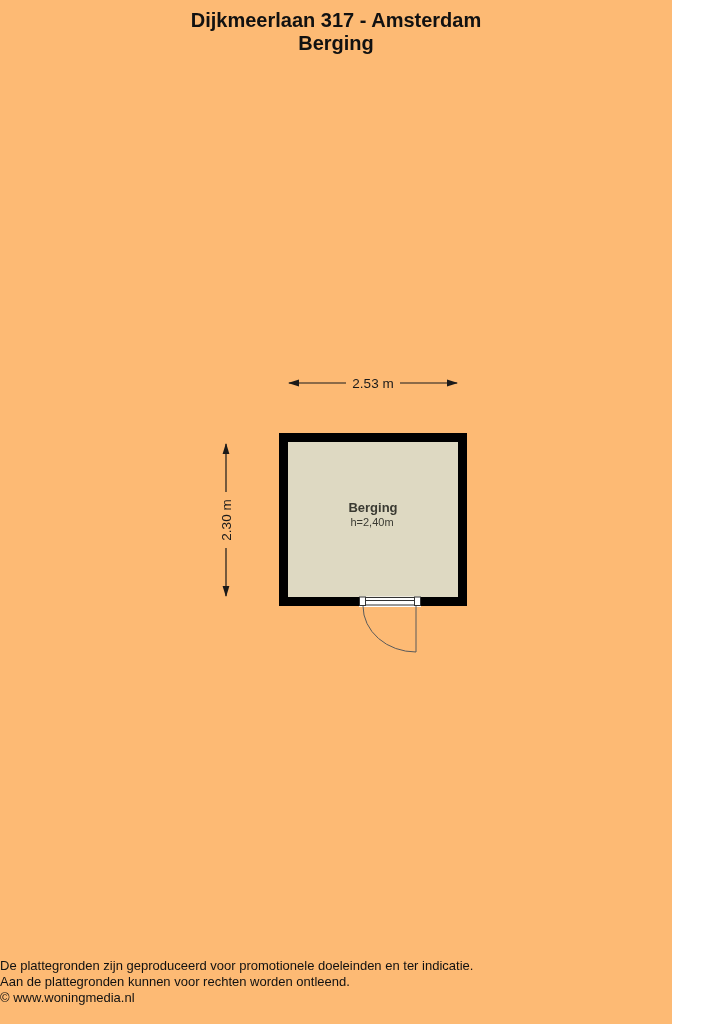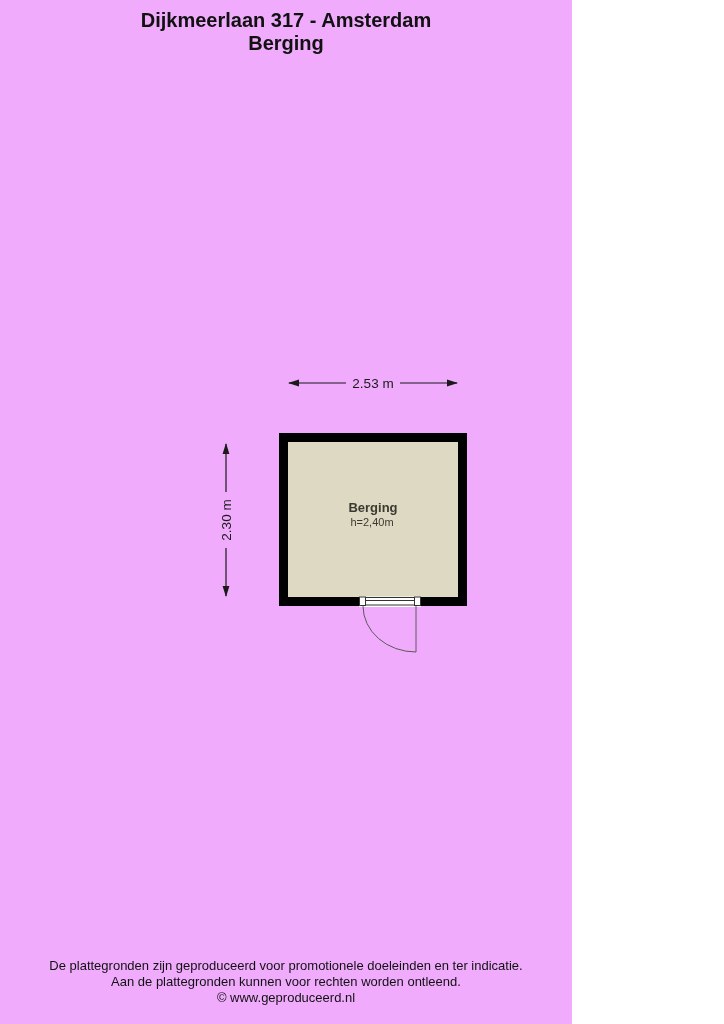--- a/index.html
+++ b/index.html
@@ -3,23 +3,23 @@
 <meta charset="utf-8">
 <style>
   html, body {
     margin: 0;
     padding: 0;
     background: #ffffff;
     font-family: "Liberation Sans", sans-serif;
   }
   .canvas {
     position: relative;
-    width: 572px;
+    width: 672px;
     height: 1024px;
-    background: #f0abfc;
+    background: #fdba74;
     overflow: hidden;
   }
   .title {
     position: absolute;
     top: 9px;
     left: 0;
     right: 0;
     text-align: center;
     font-size: 20px;
     font-weight: bold;
@@ -45,21 +45,21 @@
   }
   .room-height {
     font-family: "Liberation Sans", sans-serif;
     font-size: 11px;
   }
   .footer {
     position: absolute;
     top: 958px;
     left: 0;
     right: 0;
-    text-align: center;
+    text-align: left;
     font-size: 13px;
     line-height: 16px;
     color: #111111;
   }
 </style>
 </head>
 <body>
 
 <div class="canvas">
 
@@ -101,16 +101,16 @@
       <path d="M 363 606 A 53 46 0 0 0 416 652"></path>
     </g>
 
     <text class="room-name" x="373" y="512" text-anchor="middle" fill="#3a3a32">Berging</text>
     <text class="room-height" x="372" y="526" text-anchor="middle" fill="#3a3a32">h=2,40m</text>
   </svg>
 
   <footer class="footer">
     <div>De plattegronden zijn geproduceerd voor promotionele doeleinden en ter indicatie.</div>
     <div>Aan de plattegronden kunnen voor rechten worden ontleend.</div>
-    <div>© www.geproduceerd.nl</div>
+    <div>© www.woningmedia.nl</div>
   </footer>
 
 </div>
 
 </body></html>

